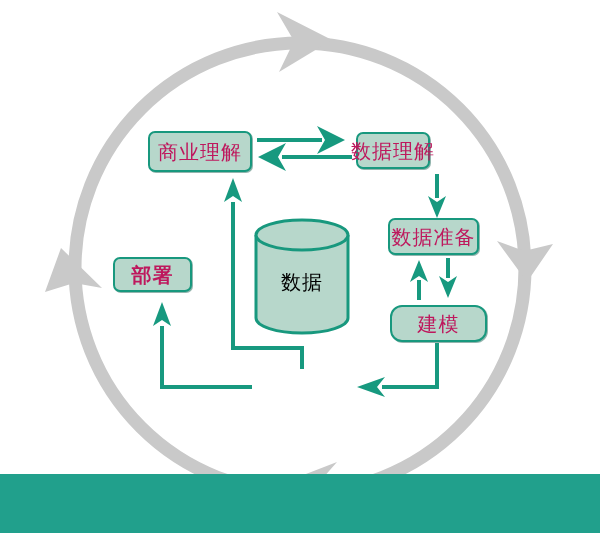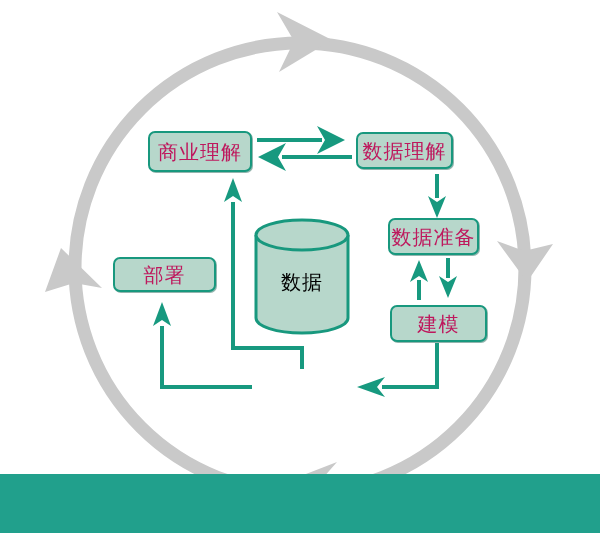--- a/index.html
+++ b/index.html
@@ -14,25 +14,25 @@
   }
   .node{
     position:absolute;z-index:3;
     display:flex;align-items:center;justify-content:center;
     background:#b7d7cb;border:2px solid #18987e;border-radius:7px;
     box-shadow:1px 1px 0 rgba(15,90,75,0.45);
     color:#be185d;font-size:20px;letter-spacing:1px;line-height:1;
     box-sizing:border-box;white-space:nowrap;
   }
   .n-business{left:148px;top:131px;width:104px;height:41px;}
-  .n-dataund {left:356px;top:132px;width:97px;height:37px;}
+  .n-dataund {left:356px;top:132px;width:74px;height:37px;}
   .n-dataprep{left:388px;top:218px;width:91px;height:37px;}
-  .n-model   {left:390px;top:305px;width:97px;height:37px;}
+  .n-model   {left:390px;top:305px;width:97px;height:37px;border-radius:12px;}
   .n-eval    {left:252px;top:370px;width:98px;height:36px;}
-  .n-deploy  {left:113px;top:257px;width:103px;height:35px;}
+  .n-deploy  {left:113px;top:257px;width:79px;height:35px;font-weight:bold;}
   .cyl-label{font-size:20px;letter-spacing:1px;fill:#000;}
 </style>
 </head>
 <body>
 
 <div class="stage">
 
   <svg width="600" height="533" viewBox="0 0 600 533">
 
     <circle cx="300" cy="268" r="225" fill="none" stroke="#c9c9c9" stroke-width="13"></circle>

